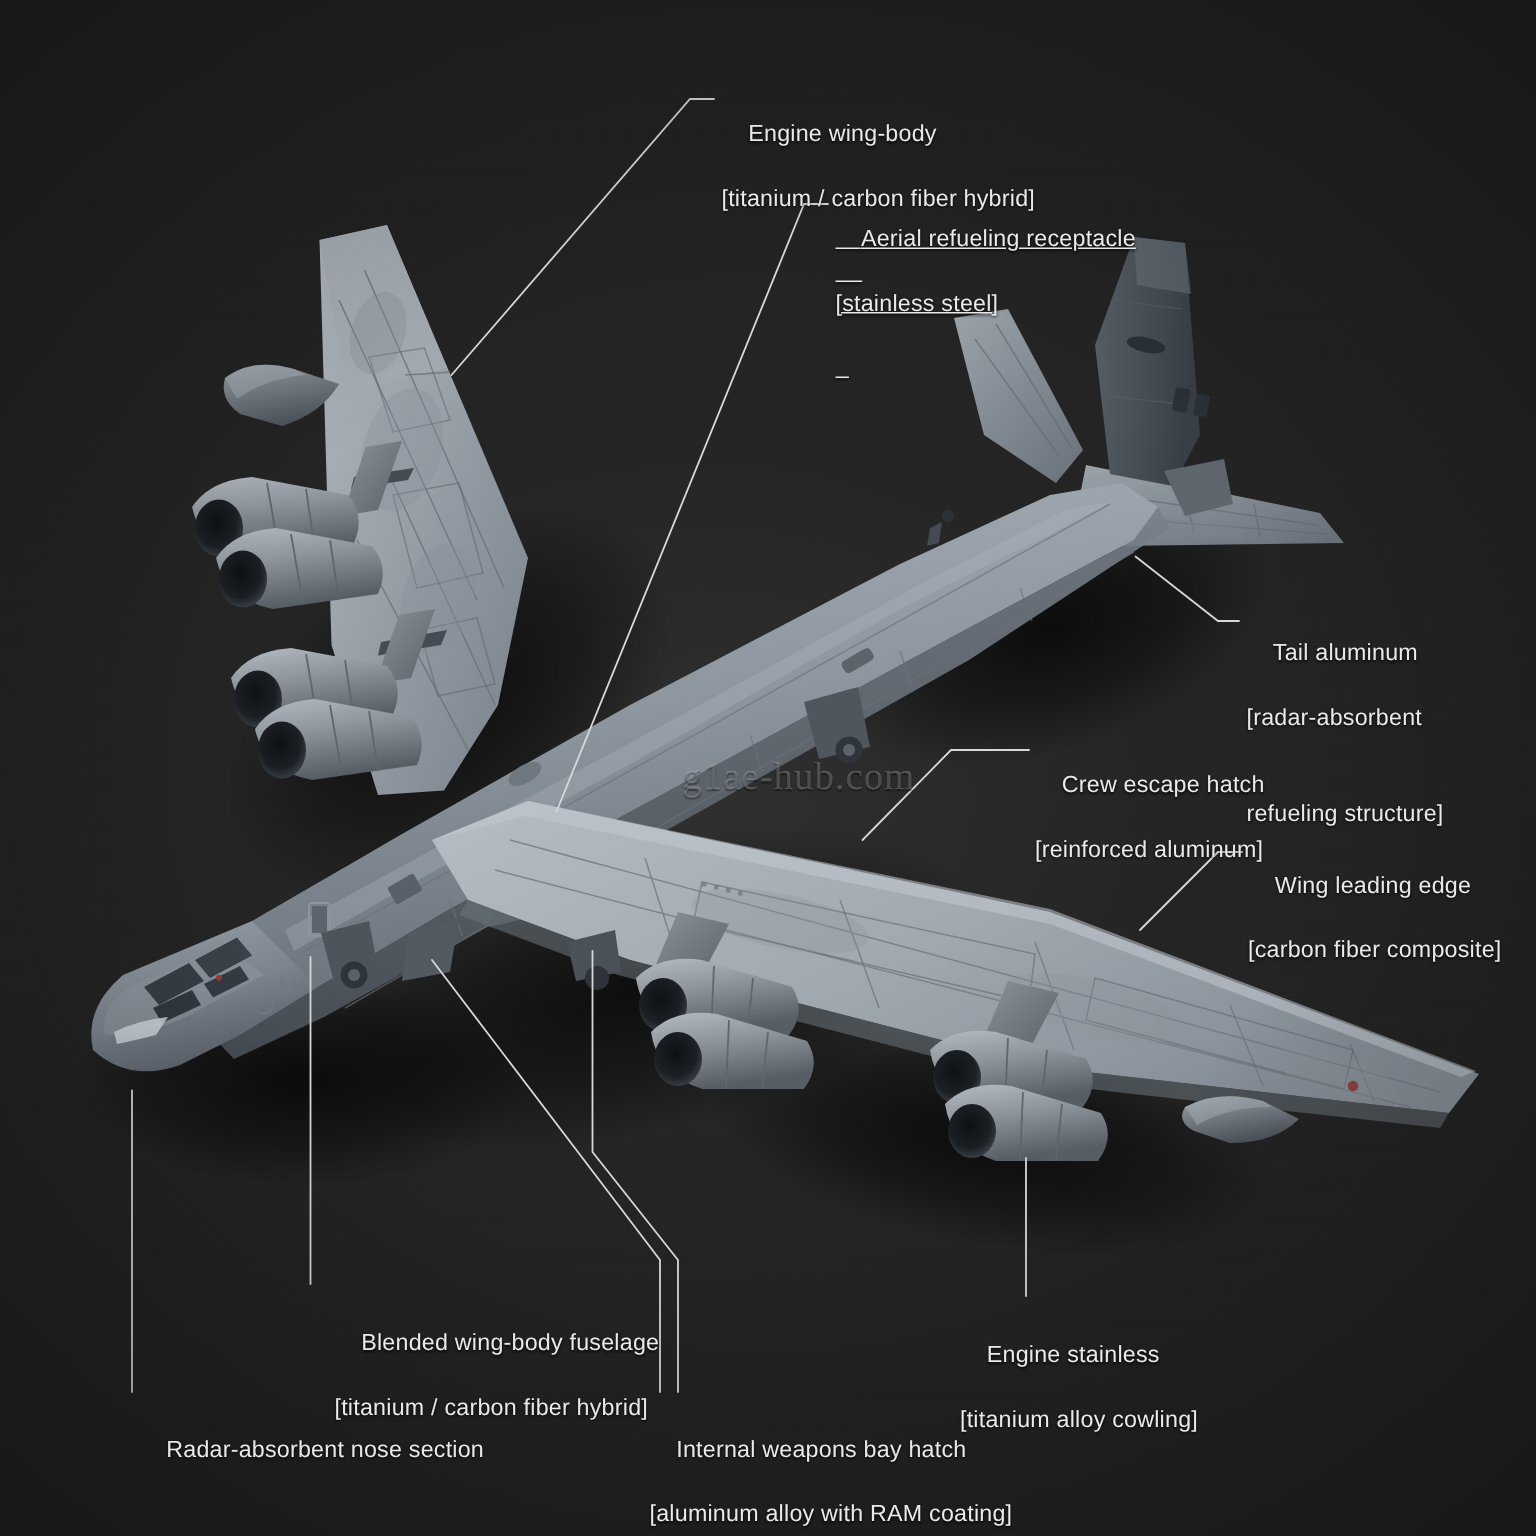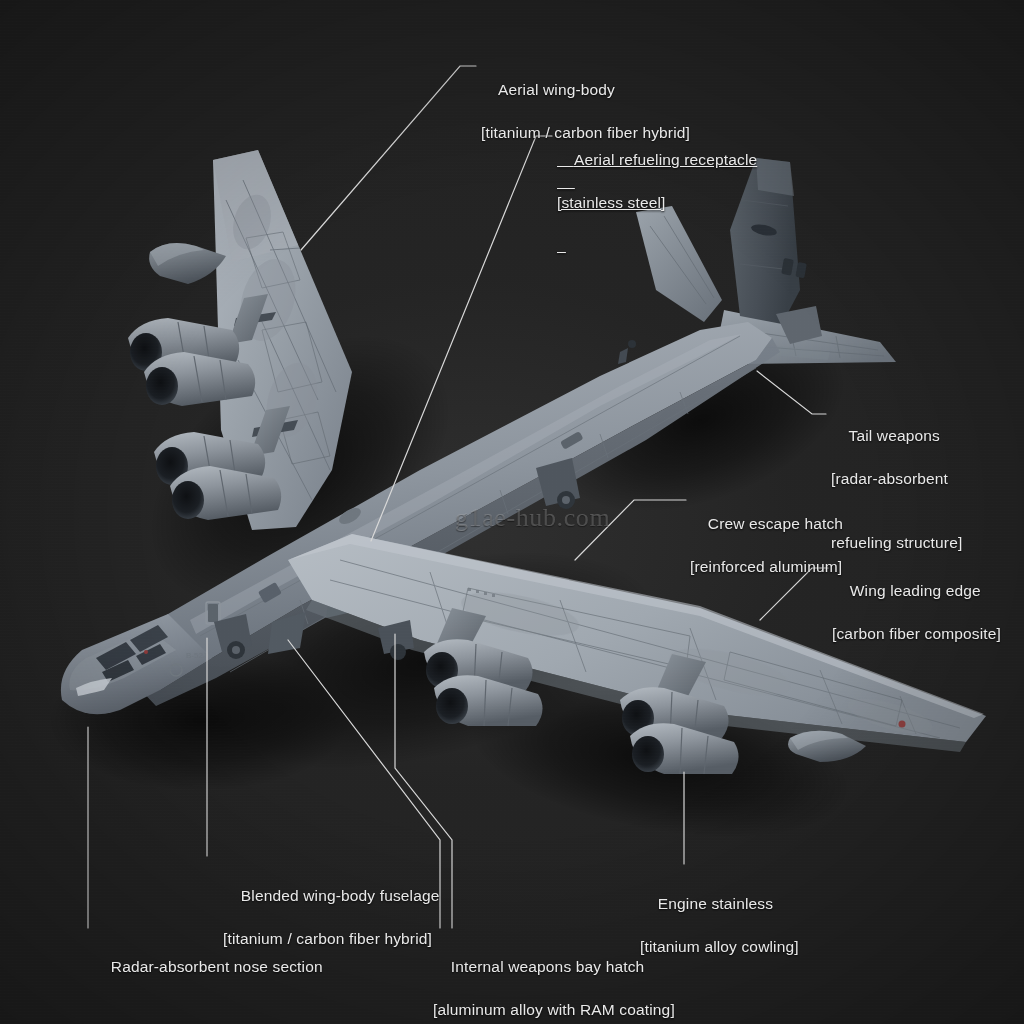--- a/index.html
+++ b/index.html
@@ -395,31 +395,31 @@
       <path d="M684,772 L684,864"></path>
     </g>
   </svg>
 
   <div class="bg-grad-b"></div>
   <div class="bg-noise"></div>
 
   <div id="watermark">g1ae-hub.com</div>
 
   <div class="label" style="left:481px; top:58px;">
-    <span class="l1">Aerial wing-body</span>
+    <span class="l1">Engine wing-body</span>
     <span class="l2">[titanium / carbon fiber hybrid]</span>
   </div>
 
   <div class="label" style="left:557px; top:128px;text-decoration:underline;">
     <span class="l1">Aerial refueling receptacle</span>
     <span class="l2">[stainless steel]</span>
   </div>
 
   <div class="label" style="left:831px; top:404px;">
-    <span class="l1">Tail weapons</span>
+    <span class="l1">Tail aluminum</span>
     <span class="l2">[radar-absorbent</span>
     <span class="l3">refueling structure]</span>
   </div>
 
   <div class="label" style="left:690px; top:492px;">
     <span class="l1">Crew escape hatch</span>
     <span class="l2">[reinforced aluminum]</span>
   </div>
 
   <div class="label" style="left:832px; top:559px;">

